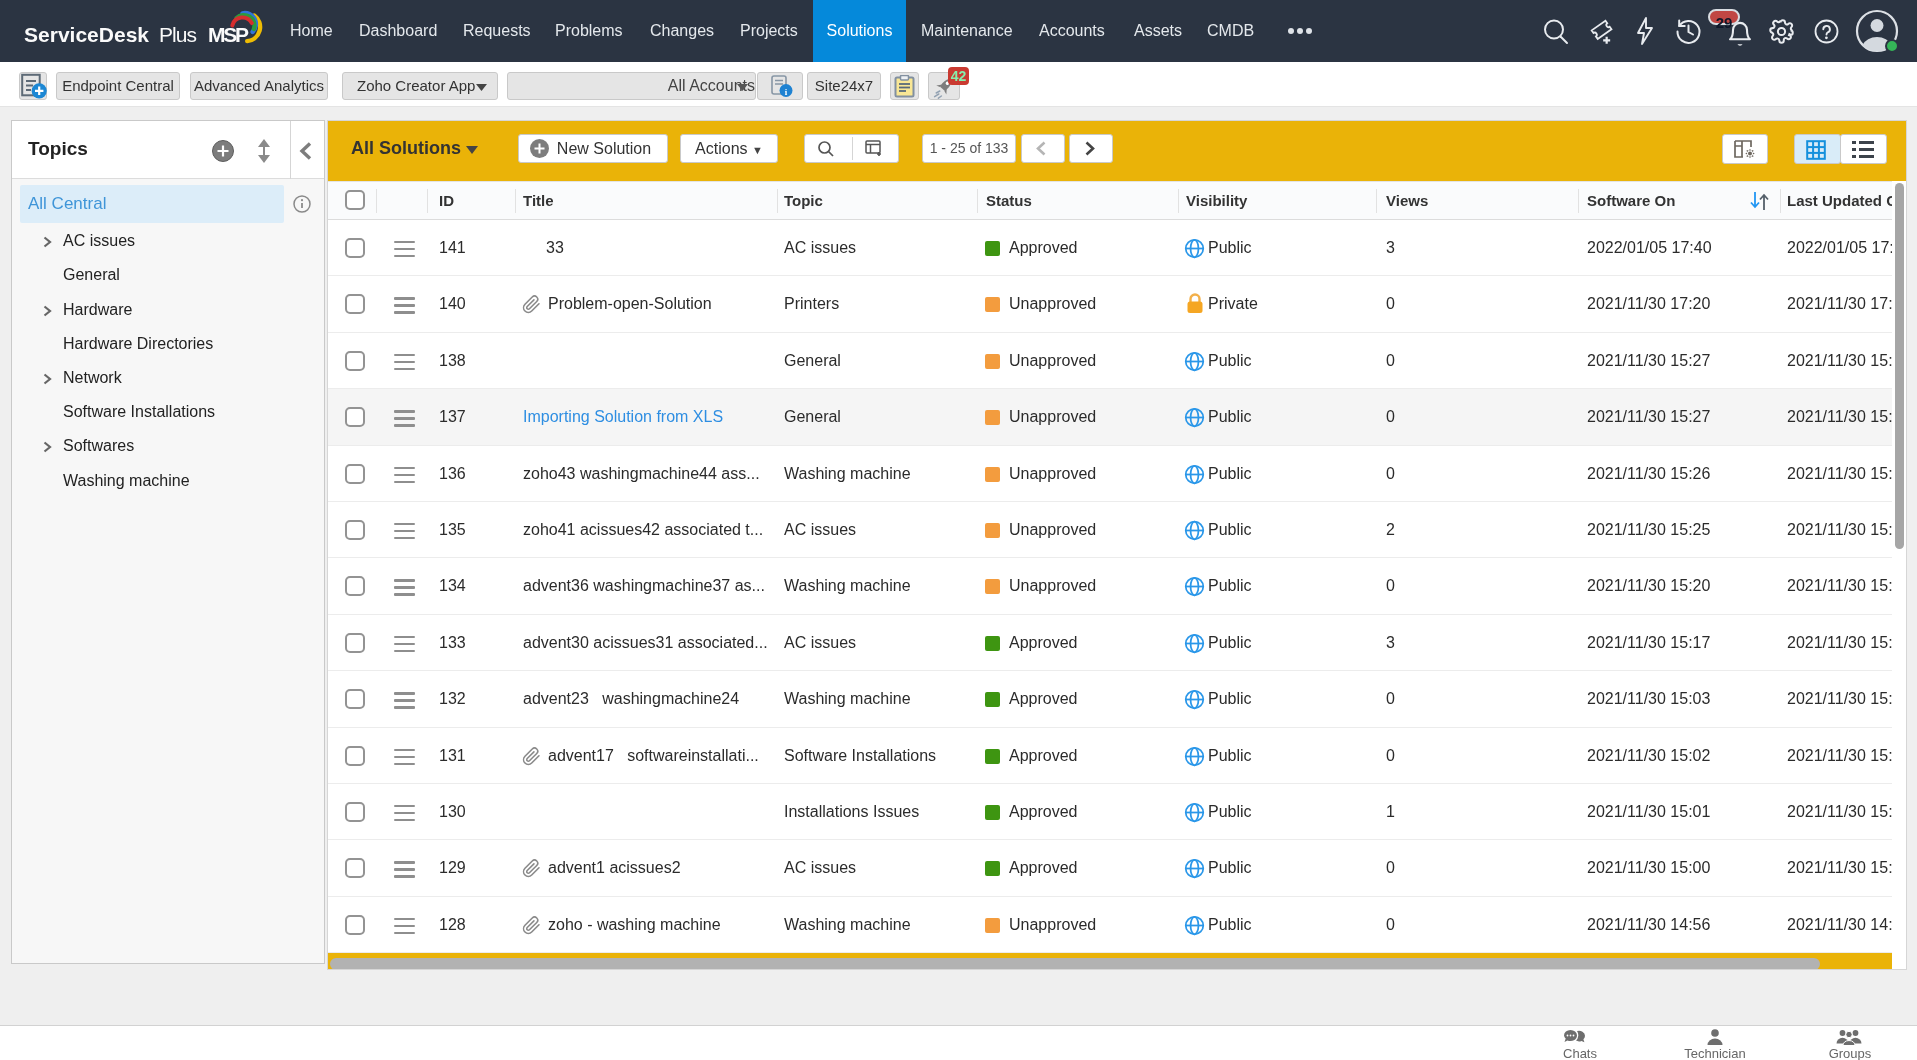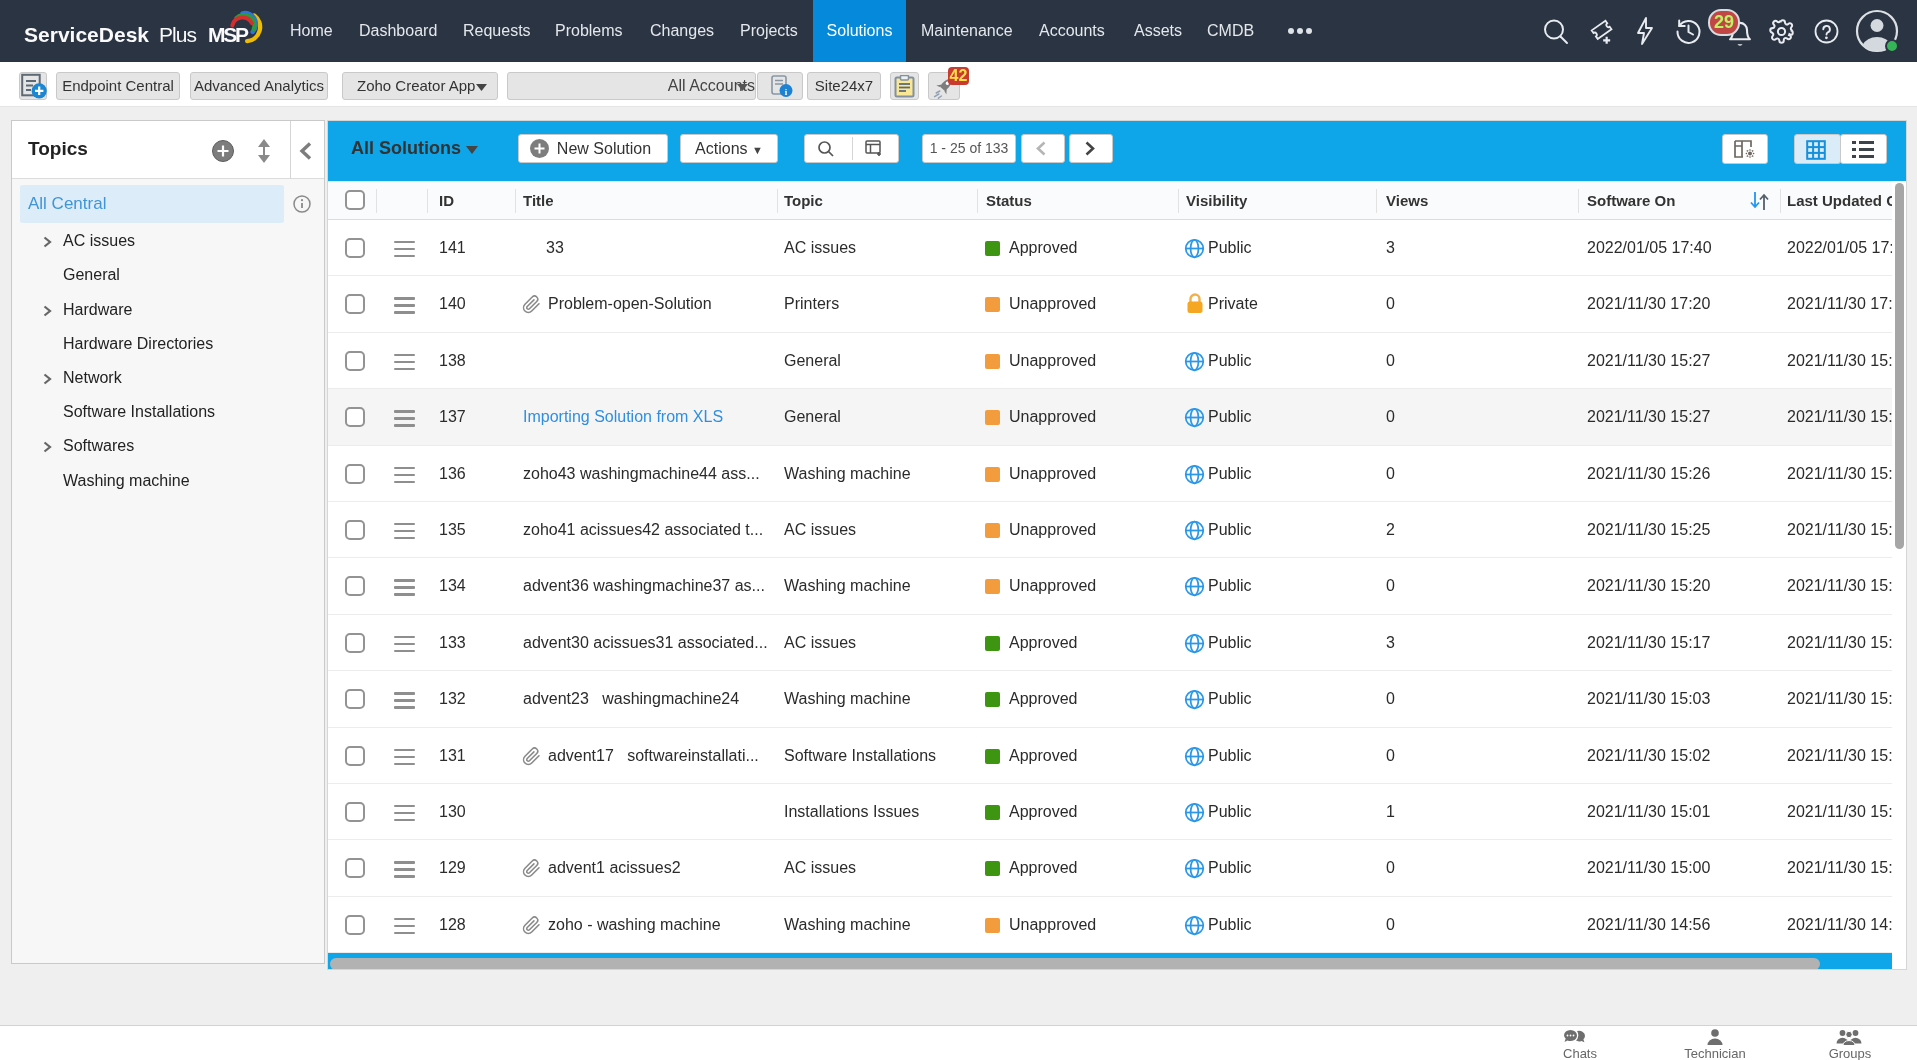--- a/index.html
+++ b/index.html
@@ -16,21 +16,21 @@
 #toolbar { position:absolute; left:0; top:62px; width:1917px; height:45px; background:#fff; border-bottom:1px solid #e4e4e4; }
 .tbtn { position:absolute; top:10px; height:28px; border:1px solid #c9c9c9; border-radius:3px; background:#e5e5e5; font-size:15px; color:#333; line-height:26px; text-align:center; white-space:nowrap; }
 
 
 #sidebar { position:absolute; left:11px; top:120px; width:314px; height:844px; background:#f7f7f7; border:1px solid #c9c9c9; }
 #sbhead { position:absolute; left:0; top:0; width:312px; height:58px; background:#fff; border-bottom:1px solid #dcdcdc; }
 .treetxt { position:absolute; left:51px; font-size:16px; color:#222; white-space:nowrap; }
 .chev { position:absolute; left:29px; width:12px; height:12px; }
 
 
-#main { position:absolute; left:327px; top:120px; width:1580px; height:850px; background:#0ea5e9; border:1px solid #d6d6d6; overflow:hidden; }
+#main { position:absolute; left:327px; top:120px; width:1580px; height:850px; background:#eab308; border:1px solid #d6d6d6; overflow:hidden; }
 .hbtn { position:absolute; border:1px solid #c9c9c9; border-radius:3px; background:#fff; font-size:16px; color:#333; text-align:center; }
 
 
 #thead { position:absolute; left:0; top:60px; width:1578px; height:39px; background:#fafbfc; border-top:1px solid #e4e4e4; border-bottom:1px solid #dcdcdc; }
 .hcell { position:absolute; top:0; height:38px; line-height:38px; font-size:15px; font-weight:bold; color:#333; white-space:nowrap; }
 .hsep { position:absolute; top:7px; height:24px; width:1px; background:#e2e2e2; }
 .row { position:absolute; left:0; width:1578px; height:56.4px; border-bottom:1px solid #ececec; background:#fff; }
 .cell { position:absolute; top:0; height:56px; line-height:56px; font-size:16px; color:#2b2b2b; white-space:nowrap; }
 .cbx { position:absolute; left:17px; top:18px; width:20px; height:20px; border:2px solid #939393; border-radius:5px; background:#fff; }
 .ham { position:absolute; left:66px; top:21px; width:21px; }
@@ -106,21 +106,21 @@
       <circle cx="12.5" cy="12.5" r="11" fill="none" stroke="#e8ebef" stroke-width="1.8"></circle>
       <path d="M9.3 10.2 a3.3 3.3 0 1 1 4.5 3.1 c-1.1 0.45 -1.3 1.0 -1.3 2.2" fill="none" stroke="#e8ebef" stroke-width="1.9" stroke-linecap="round"></path>
       <circle cx="12.4" cy="18.8" r="1.4" fill="#e8ebef"></circle>
     </svg>
   <svg class="abs" style="left:1855px;top:9px;" width="46" height="46" viewBox="0 0 46 46">
       <circle cx="22" cy="22" r="20" fill="none" stroke="#dce0e5" stroke-width="2.2"></circle>
       <circle cx="22" cy="16.5" r="6.5" fill="#d4d9df"></circle>
       <path d="M7.5 36 a15.5 12.5 0 0 1 29 0 a20 20 0 0 1 -29 0 z" fill="#d4d9df"></path>
       <circle cx="37" cy="37" r="6" fill="#35b558" stroke="#2b3442" stroke-width="2"></circle>
     </svg>
-  <div class="abs" style="left:1708px;top:9px;width:32px;height:27px;background:#c14744;border:2px solid #d9dde2;border-radius:13px;color:#bef264;font-size:18px;font-weight:bold;text-align:center;line-height:23px;">29</div>
+  <div class="abs" style="left:1708px;top:9px;width:32px;height:16px;background:#c14744;border:2px solid #d9dde2;border-radius:13px;color:#0f172a;font-size:15px;font-weight:bold;text-align:center;line-height:23px;">29</div>
 </div>
 
 <div id="toolbar">
   <div class="tbtn" style="left:19px;width:28px;"></div>
   <svg class="abs" style="left:21px;top:11px;" width="27" height="27" viewBox="0 0 27 27">
       <rect x="1.2" y="1.8" width="17.5" height="20.5" fill="none" stroke="#5d6a76" stroke-width="2"></rect>
       <line x1="5" y1="8" x2="15" y2="8" stroke="#5d6a76" stroke-width="2"></line>
       <line x1="5" y1="12.5" x2="12" y2="12.5" stroke="#5d6a76" stroke-width="2"></line>
       <line x1="5" y1="17" x2="10" y2="17" stroke="#5d6a76" stroke-width="2"></line>
       <circle cx="18.2" cy="17.8" r="7.6" fill="#1b87d4"></circle>
@@ -156,21 +156,21 @@
   <div class="tbtn" style="left:928px;width:32px;"></div>
   <svg class="abs" style="left:930px;top:11px;" width="28" height="28" viewBox="0 0 28 28">
       <g transform="rotate(42 14 14)">
         <path d="M14 2.5 C 17.6 6 18.6 11.5 17 16.5 L 11 16.5 C 9.4 11.5 10.4 6 14 2.5 z" fill="#7d7d7d"></path>
         <path d="M11.2 13 L 7.2 18 L 11 16.8 z" fill="#7d7d7d"></path>
         <path d="M16.8 13 L 20.8 18 L 17 16.8 z" fill="#7d7d7d"></path>
         <circle cx="14" cy="9" r="1.7" fill="#fff"></circle>
       </g>
       <path d="M6.2 20 L 9.8 18 M4.6 23.6 L 8.8 21 M8.4 25.2 L 11.4 23" stroke="#93a2b2" stroke-width="1.5" stroke-linecap="round"></path>
     </svg>
-  <div class="abs" style="left:948px;top:5px;width:21px;height:18px;background:#c93a31;border-radius:4px;color:#fde047;font-size:16px;font-weight:bold;text-align:center;line-height:18px;">42</div>
+  <div class="abs" style="left:948px;top:5px;width:21px;height:18px;background:#c93a31;border-radius:4px;color:#86efac;font-size:14px;font-weight:bold;text-align:center;line-height:18px;">42</div>
 </div>
 
 <div id="sidebar">
   <div id="sbhead">
     <div style="position:absolute;left:16px;top:17px;font-size:19px;font-weight:bold;color:#222;">Topics</div>
     <svg class="abs" style="left:200px;top:19px;" width="22" height="22">
         <circle cx="11" cy="11" r="10.5" fill="#7d7d7d" stroke="#5e5e5e" stroke-width="1"></circle>
         <path d="M11 5.5 v11 M5.5 11 h11" stroke="#fff" stroke-width="2.2"></path>
       </svg>
     <svg class="abs" style="left:244px;top:18px;" width="16" height="24" viewBox="0 0 16 24">

